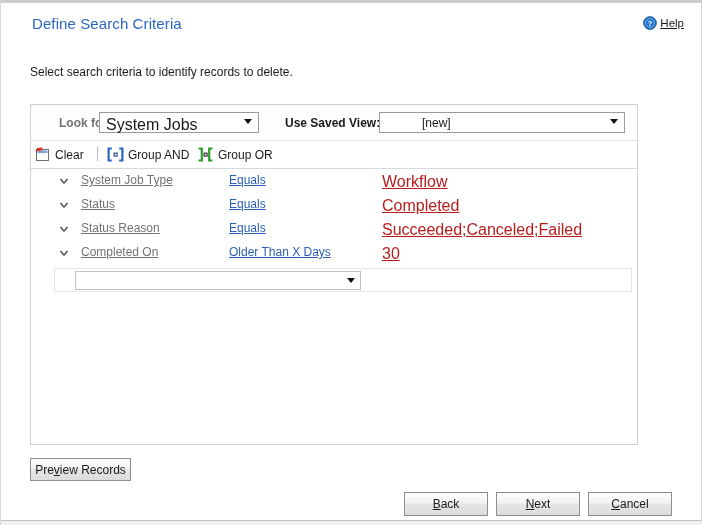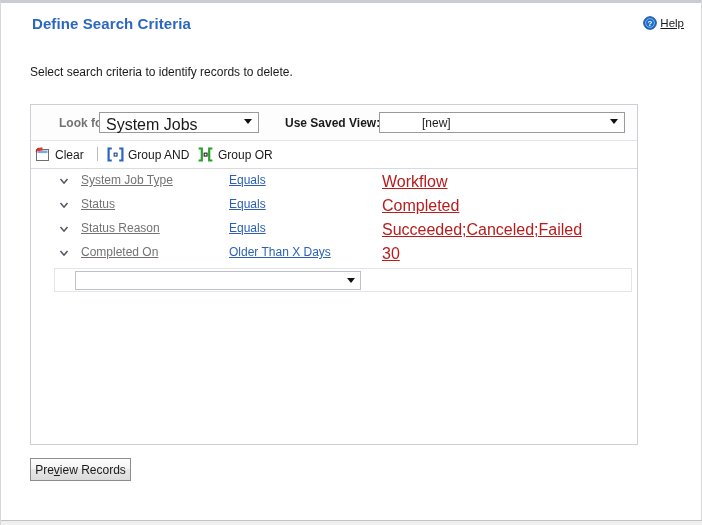--- a/index.html
+++ b/index.html
@@ -37,21 +37,21 @@
     left: 0;
     top: 3px;
     width: 700px;
     height: 38px;
   }
   #page-title {
     position: absolute;
     left: 31px;
     top: 9px;
     font-size: 15px;
-    font-weight: bold;
+    font-weight: normal;
     color: #2b66c2;
     letter-spacing: 0.1px;
   }
   #help-link {
     position: absolute;
     right: 17px;
     top: 10px;
     display: flex;
     align-items: center;
     gap: 3px;
@@ -471,20 +471,31 @@
           <span class="dd-arrow"></span>
         </div>
       </div>
     </div>
   </div>
 
   <div class="win-button" id="preview-records-button">
     <span>Pre<span class="accel">v</span>iew Records</span>
   </div>
 
+  <div id="footer-buttons">
+    <div class="win-button" id="back-button">
+      <span><span class="accel">B</span>ack</span>
+    </div>
+    <div class="win-button" id="next-button">
+      <span><span class="accel">N</span>ext</span>
+    </div>
+    <div class="win-button" id="cancel-button">
+      <span><span class="accel">C</span>ancel</span>
+    </div>
+  </div>
 
   <div id="status-strip">
     <span class="status-text" id="status-item-1"></span>
     <span class="status-text" id="status-item-2"></span>
     <span class="status-text" id="status-item-3"></span>
   </div>
 
 </div>
 
 </body></html>

